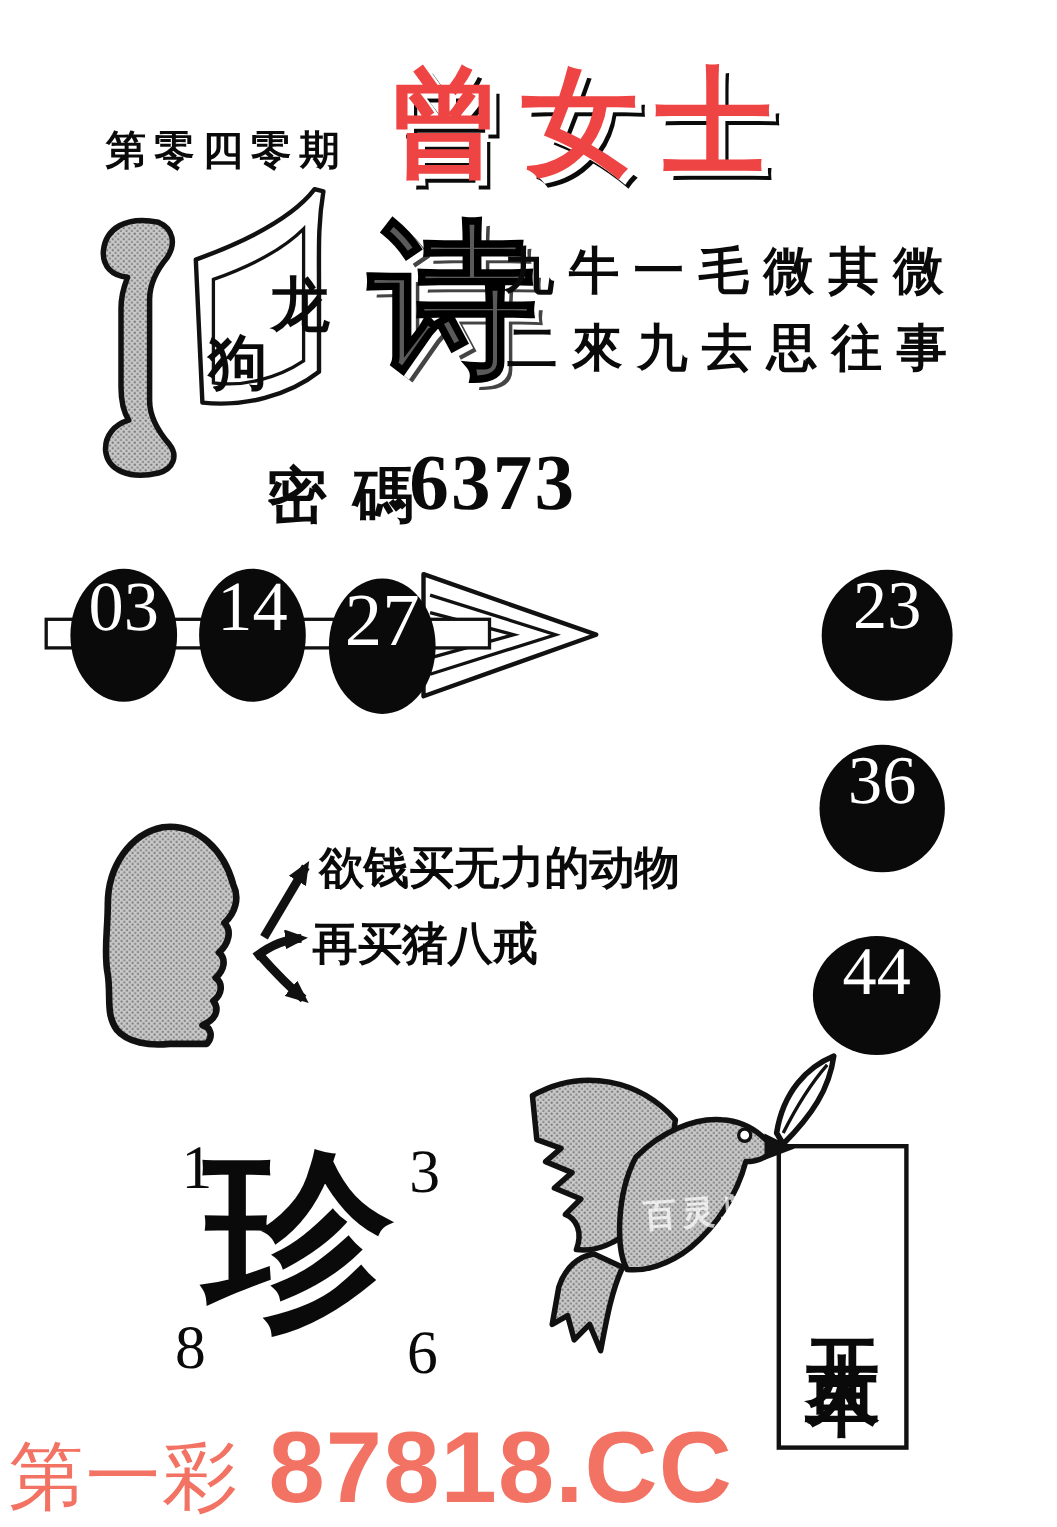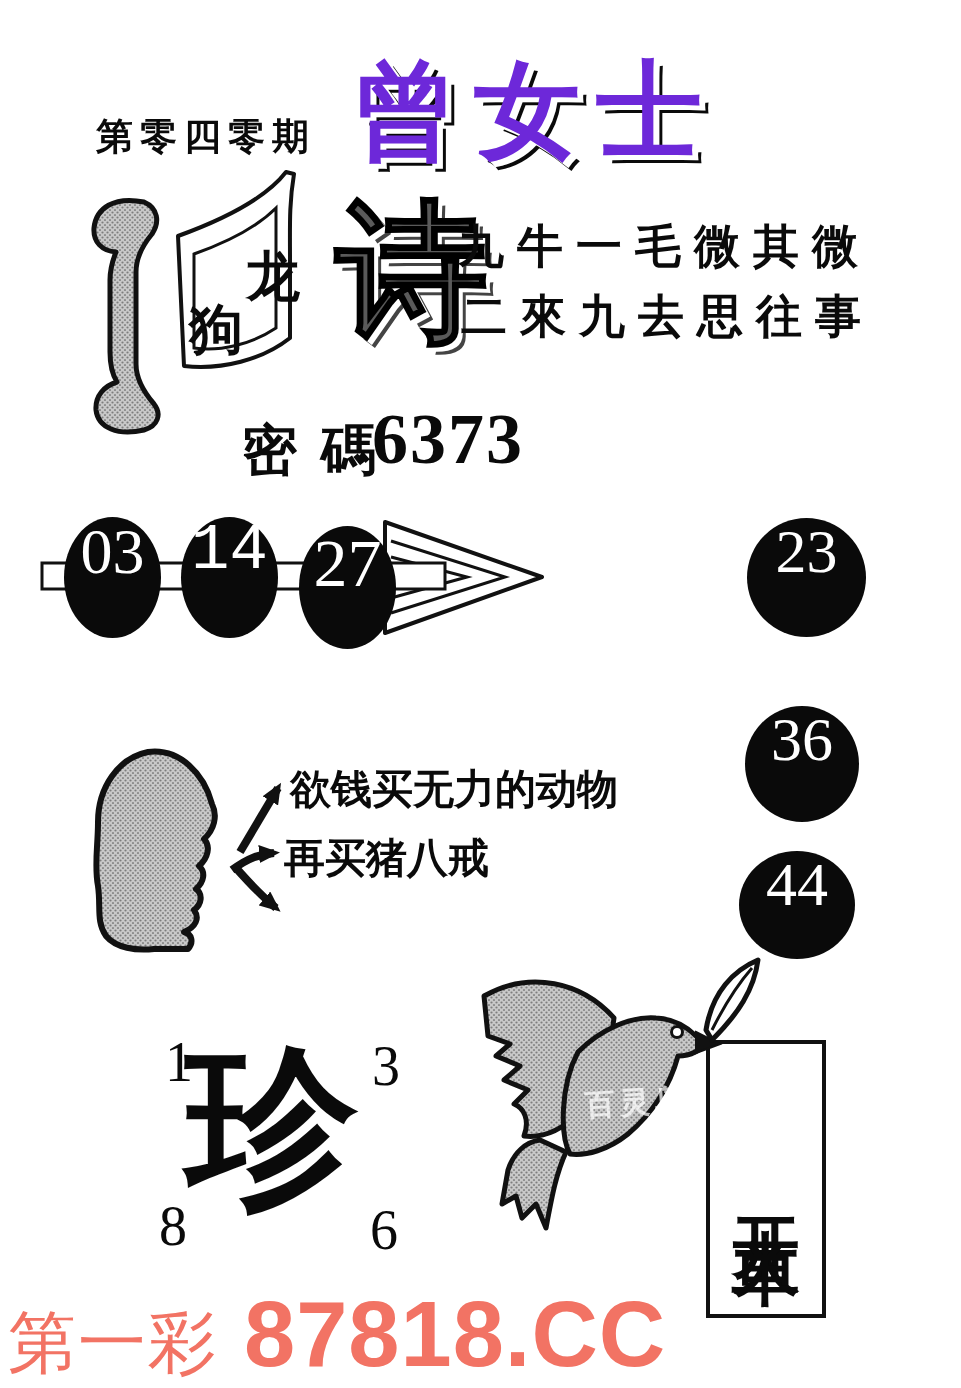--- a/index.html
+++ b/index.html
@@ -6,21 +6,21 @@
   #page{
     position:relative;width:961px;height:1388px;background:#ffffff;
     overflow:hidden;font-family:"Liberation Serif", serif;color:#0a0a0a;
   }
   .abs{position:absolute;}
 
   
   .issue{left:96px;top:112px;font-size:37px;letter-spacing:7px;font-weight:600;text-align:right;}
   .title{
     left:352px;top:40px;font-size:106px;font-weight:900;letter-spacing:16px;
-    color:#6d28d9;text-shadow:6px 5px 0 #ffffff, 9px 8px 0 #0a0a0a;
+    color:#ef4444;text-shadow:6px 5px 0 #ffffff, 9px 8px 0 #0a0a0a;
     font-family:"Liberation Serif", serif;white-space:nowrap;
   }
 
   
   .shi{
     left:336px;top:198px;font-size:152px;line-height:1;font-weight:900;
     color:#5a5a5a;-webkit-text-stroke:2px #000;
     text-shadow:5px 5px 0 #ffffff, 8px 8px 0 #444444;
   }
   .zodiac{font-size:54px;line-height:1;font-weight:600;}
@@ -35,24 +35,24 @@
   .pwd-value{left:372px;top:398px;font-size:72px;font-weight:600;letter-spacing:2px;}
 
   
   .ball{
     position:absolute;background:#0a0a0a;border-radius:50%;
     display:flex;align-items:flex-start;justify-content:center;
     color:#ffffff;font-family:"Liberation Serif", serif;
   }
   .ball span{transform:translateY(-2px);}
   .b03{left:64px;top:517px;width:97px;height:121px;font-size:64px;}
-  .b14{left:181px;top:517px;width:97px;height:121px;font-size:64px;font-family:Liberation Mono, monospace;}
+  .b14{left:181px;top:517px;width:97px;height:121px;font-size:64px;}
   .b27{left:299px;top:526px;width:97px;height:123px;font-size:68px;}
   .b23{left:747px;top:518px;width:119px;height:119px;font-size:62px;}
-  .b36{left:745px;top:706px;width:114px;height:116px;font-size:62px;}
+  .b36{left:745px;top:677px;width:114px;height:116px;font-size:62px;}
   .b44{left:739px;top:851px;width:116px;height:108px;font-size:62px;}
 
   
   .clue{font-size:41px;white-space:nowrap;font-weight:600;}
   .c1{left:290px;top:762px;}
   .c2{left:284px;top:831px;}
 
   
   .corner{font-size:56px;}
   .n1{left:165px;top:1030px;}

